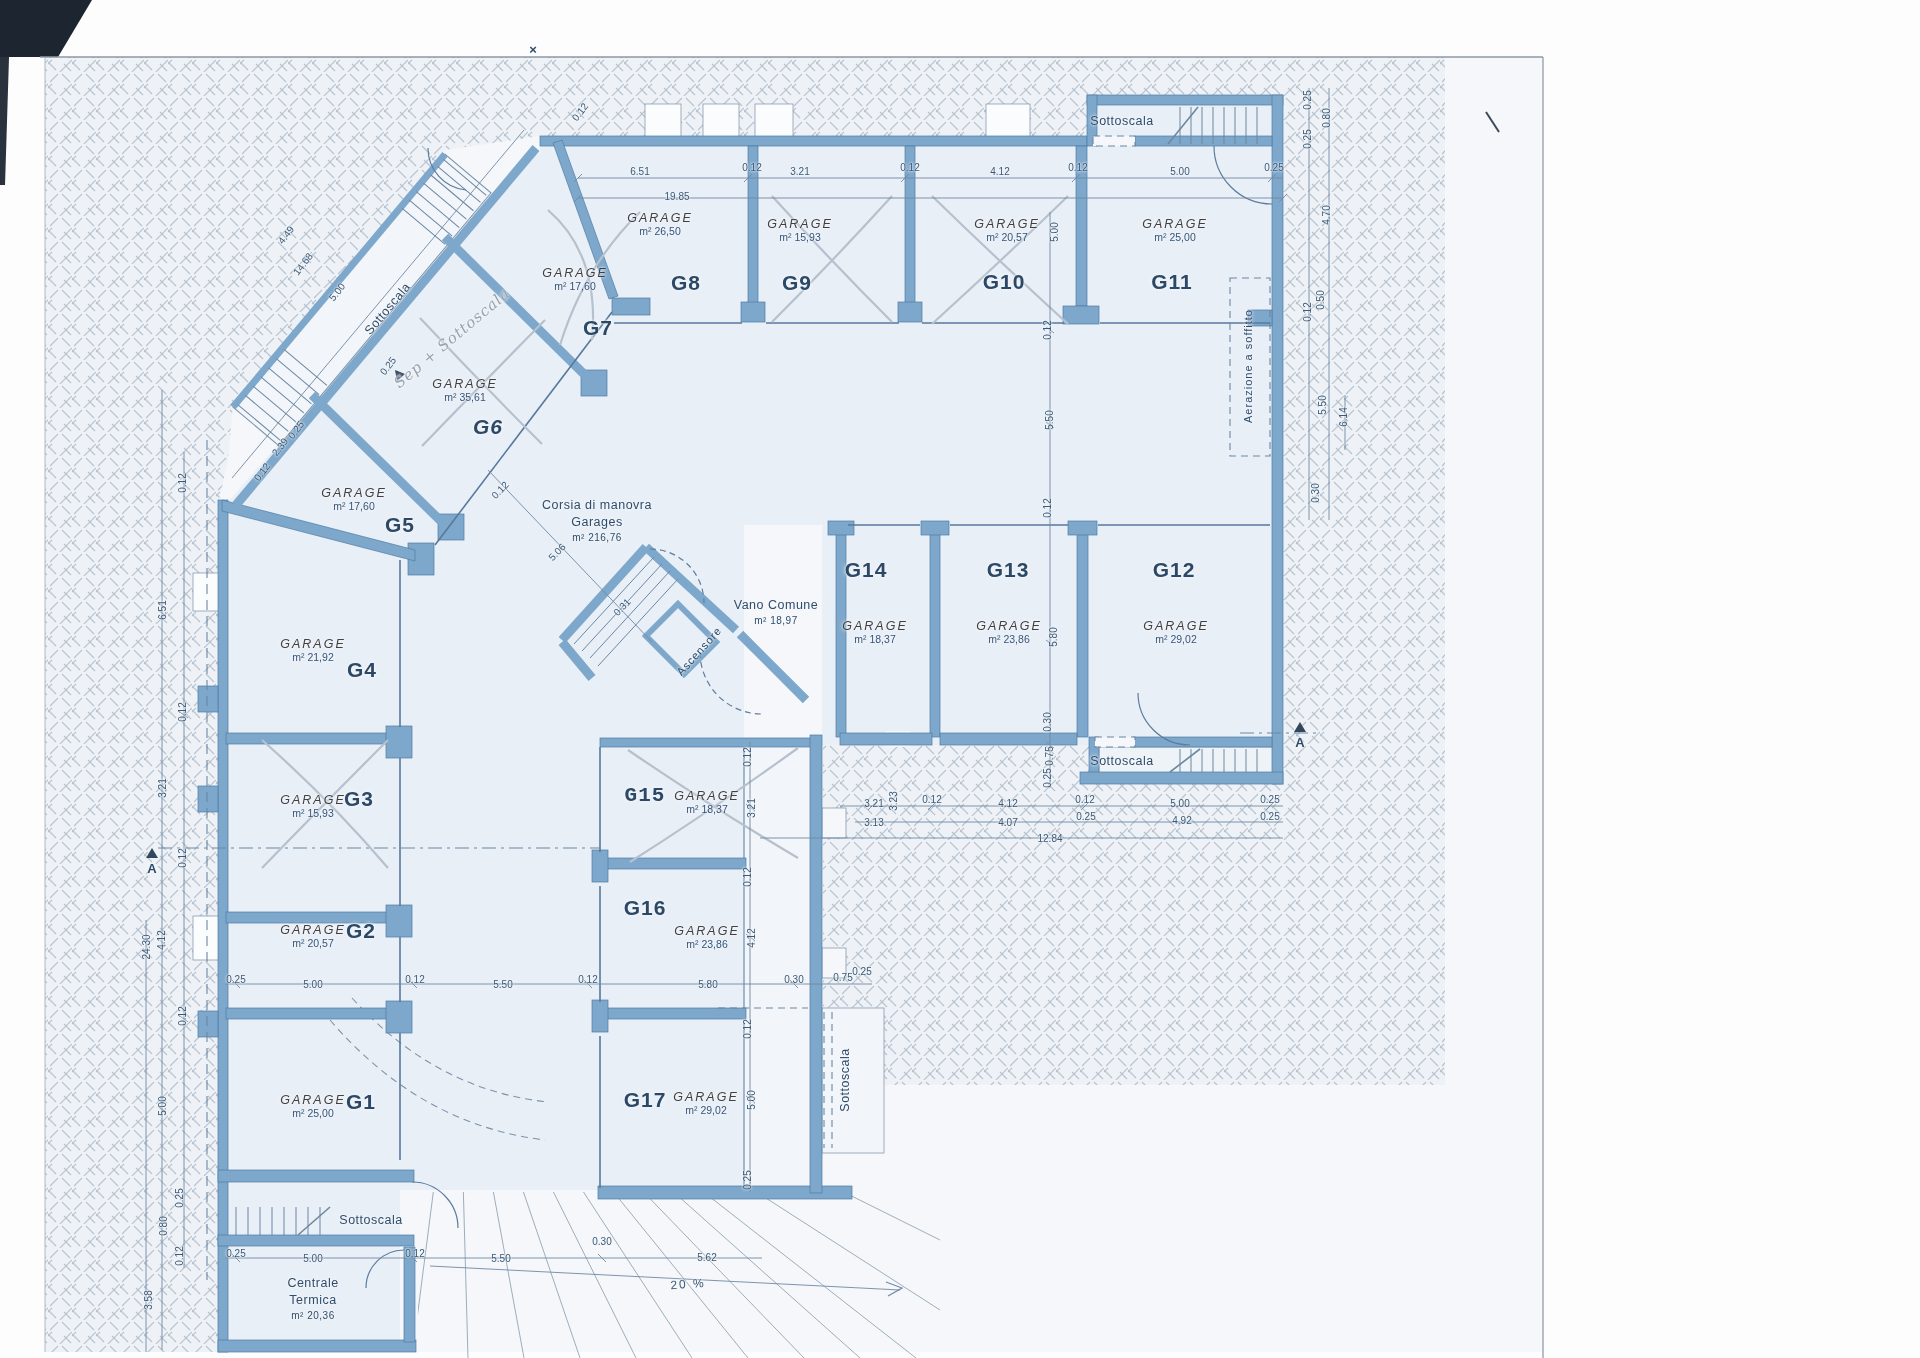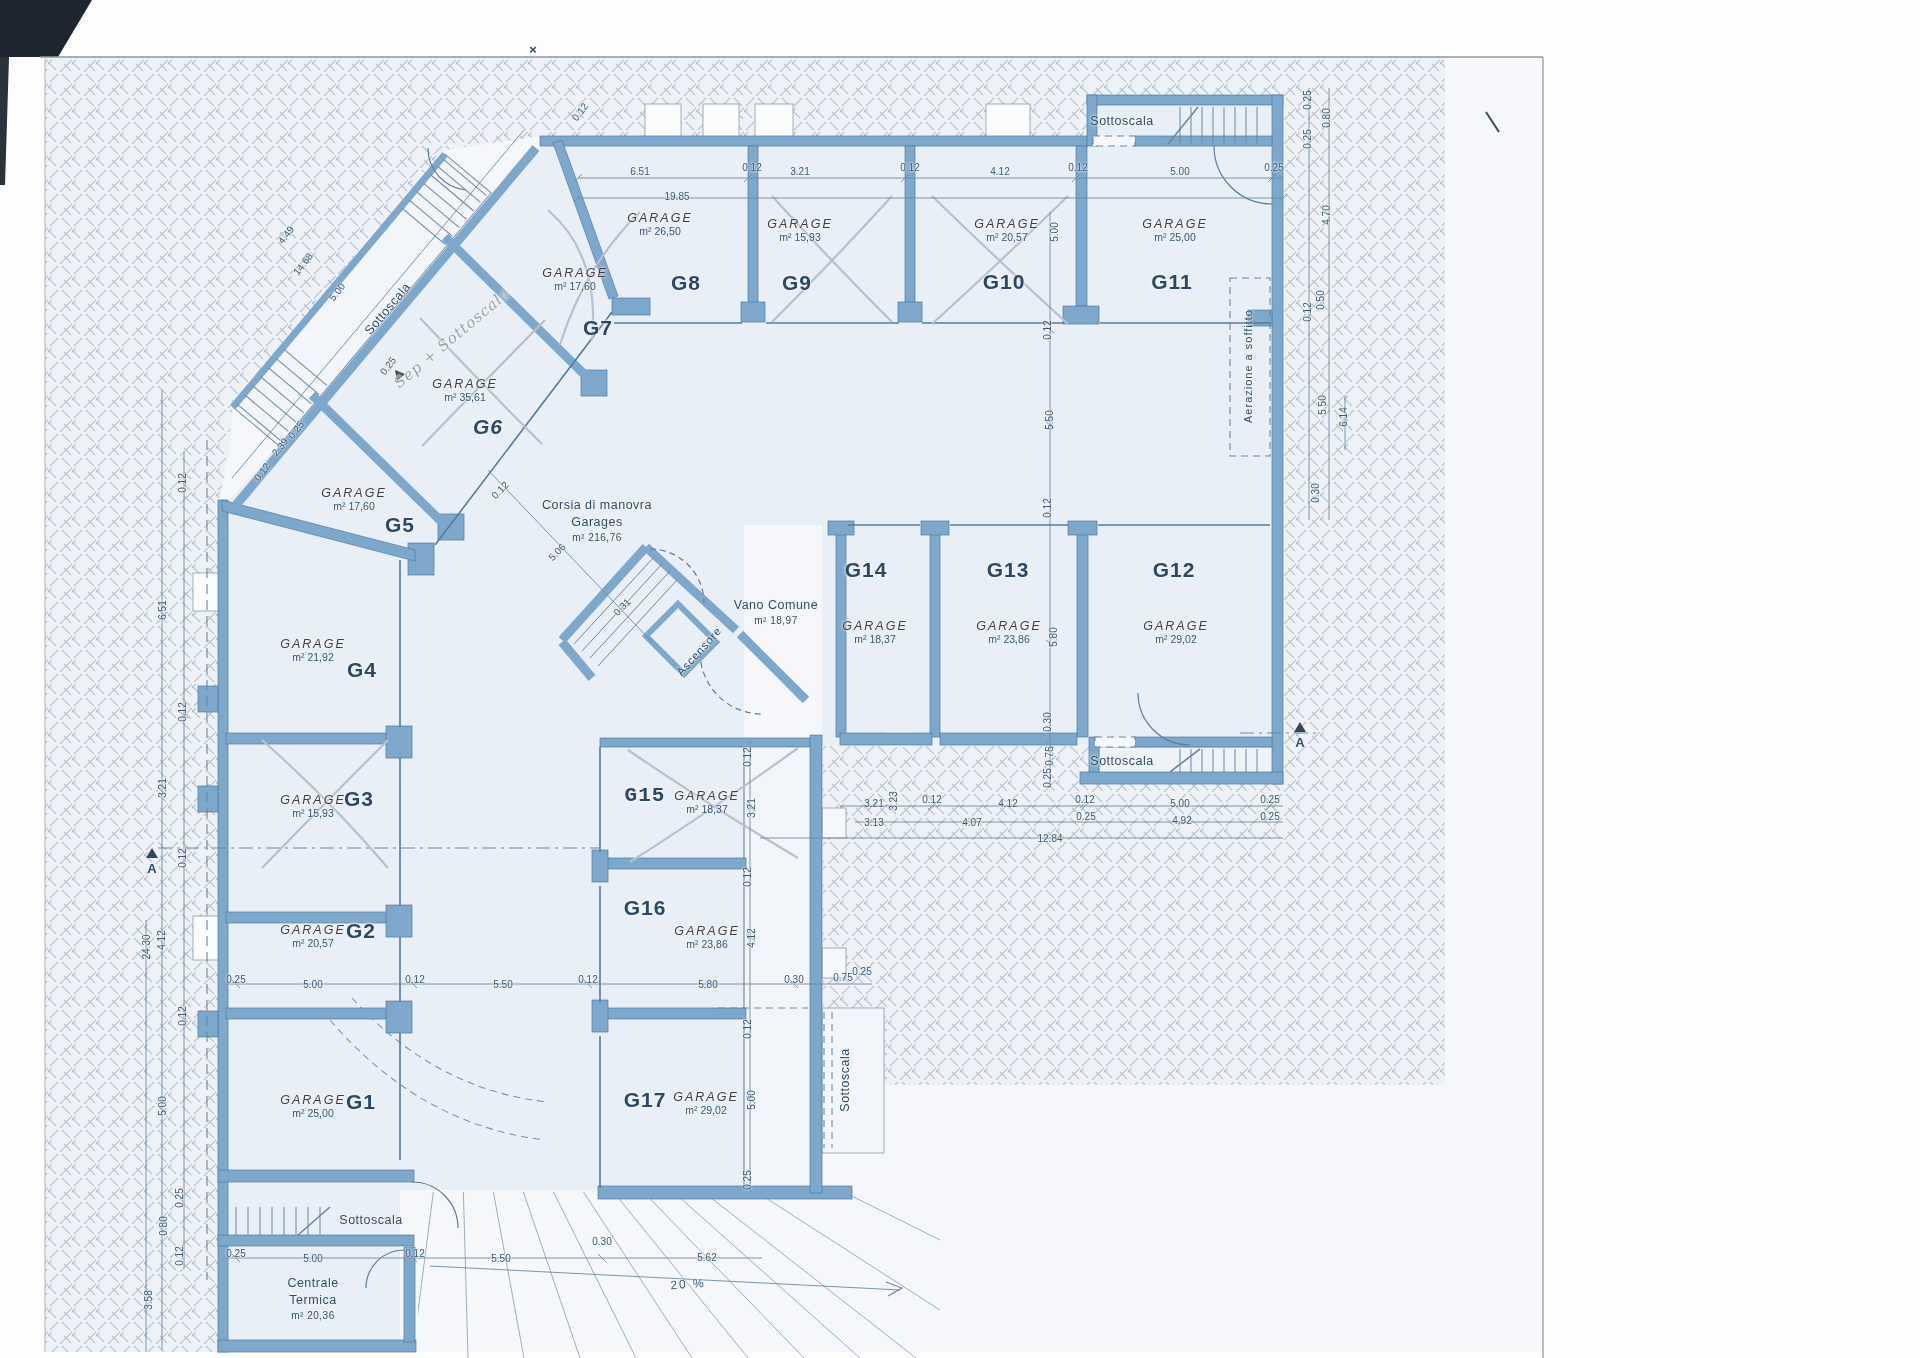--- a/index.html
+++ b/index.html
@@ -377,21 +377,21 @@
       <span class="dim" style="left: 1047px; top: 722px; transform: translate(-50%, -50%) rotate(-90deg);">0.30</span>
       <span class="dim" style="left: 1049px; top: 756px; transform: translate(-50%, -50%) rotate(-90deg);">0.75</span>
       <span class="dim" style="left: 1047px; top: 778px; transform: translate(-50%, -50%) rotate(-90deg);">0.25</span>
       <span class="dim" style="left: 874px; top: 803px; transform: translate(-50%, -50%);">3.21</span>
       <span class="dim" style="left: 932px; top: 799px; transform: translate(-50%, -50%);">0.12</span>
       <span class="dim" style="left: 1008px; top: 803px; transform: translate(-50%, -50%);">4.12</span>
       <span class="dim" style="left: 1085px; top: 799px; transform: translate(-50%, -50%);">0.12</span>
       <span class="dim" style="left: 1180px; top: 803px; transform: translate(-50%, -50%);">5.00</span>
       <span class="dim" style="left: 1270px; top: 799px; transform: translate(-50%, -50%);">0.25</span>
       <span class="dim" style="left: 874px; top: 822px; transform: translate(-50%, -50%);">3.13</span>
-      <span class="dim" style="left: 972px; top: 822px; transform: translate(-50%, -50%);">4.07</span>
+      <span class="dim" style="left: 1008px; top: 822px; transform: translate(-50%, -50%);">4.07</span>
       <span class="dim" style="left: 1182px; top: 820px; transform: translate(-50%, -50%);">4.92</span>
       <span class="dim" style="left: 1086px; top: 816px; transform: translate(-50%, -50%);">0.25</span>
       <span class="dim" style="left: 1270px; top: 816px; transform: translate(-50%, -50%);">0.25</span>
       <span class="dim" style="left: 1050px; top: 838px; transform: translate(-50%, -50%);">12.84</span>
       <span class="dim" style="left: 893px; top: 801px; transform: translate(-50%, -50%) rotate(-90deg);">3.23</span>
       <span class="dim" style="left: 182px; top: 483px; transform: translate(-50%, -50%) rotate(-90deg);">0.12</span>
       <span class="dim" style="left: 162px; top: 610px; transform: translate(-50%, -50%) rotate(-90deg);">6.51</span>
       <span class="dim" style="left: 182px; top: 712px; transform: translate(-50%, -50%) rotate(-90deg);">0.12</span>
       <span class="dim" style="left: 162px; top: 788px; transform: translate(-50%, -50%) rotate(-90deg);">3.21</span>
       <span class="dim" style="left: 182px; top: 858px; transform: translate(-50%, -50%) rotate(-90deg);">0.12</span>

